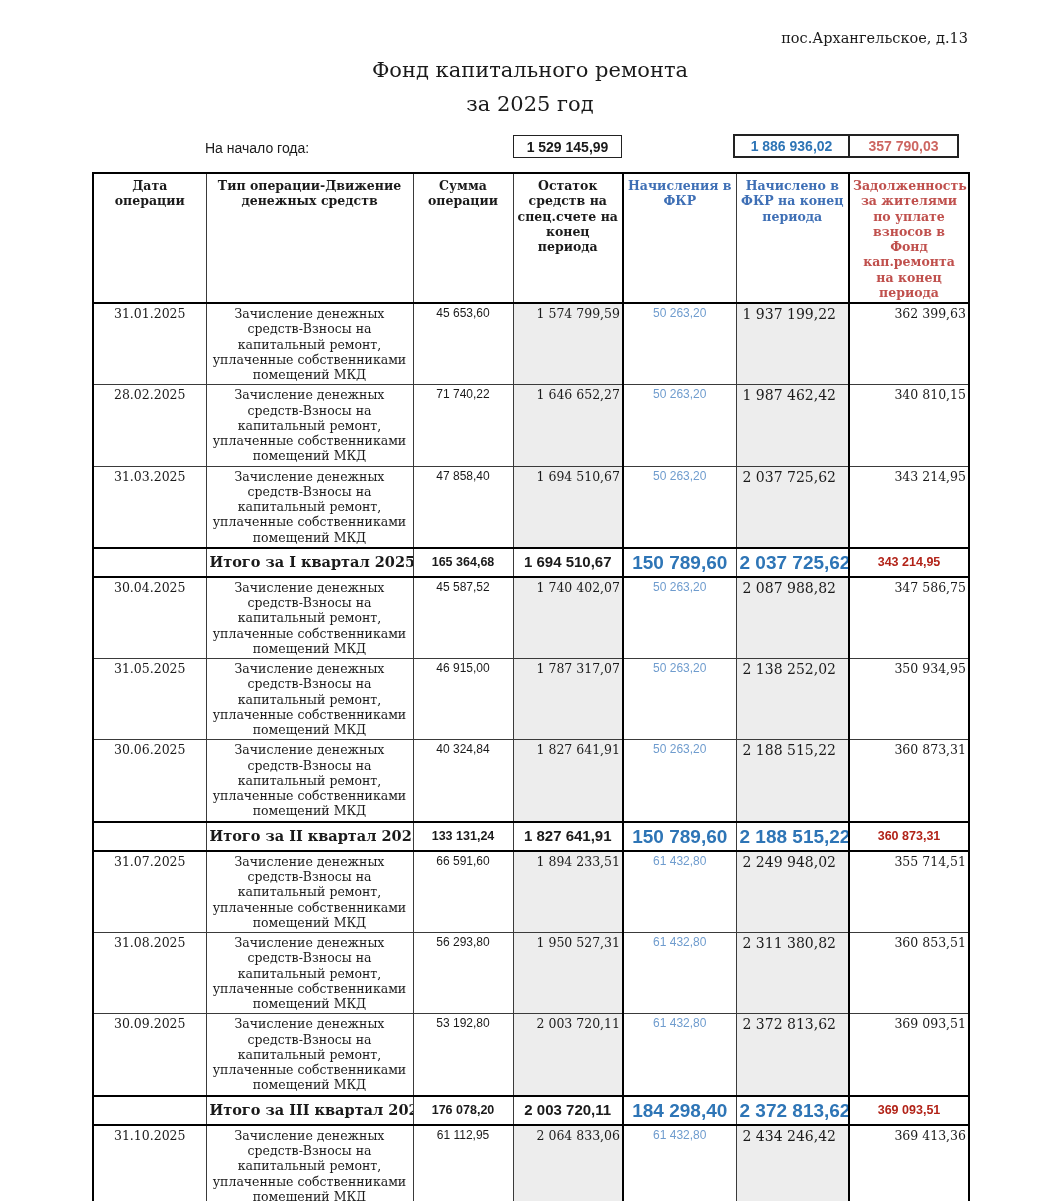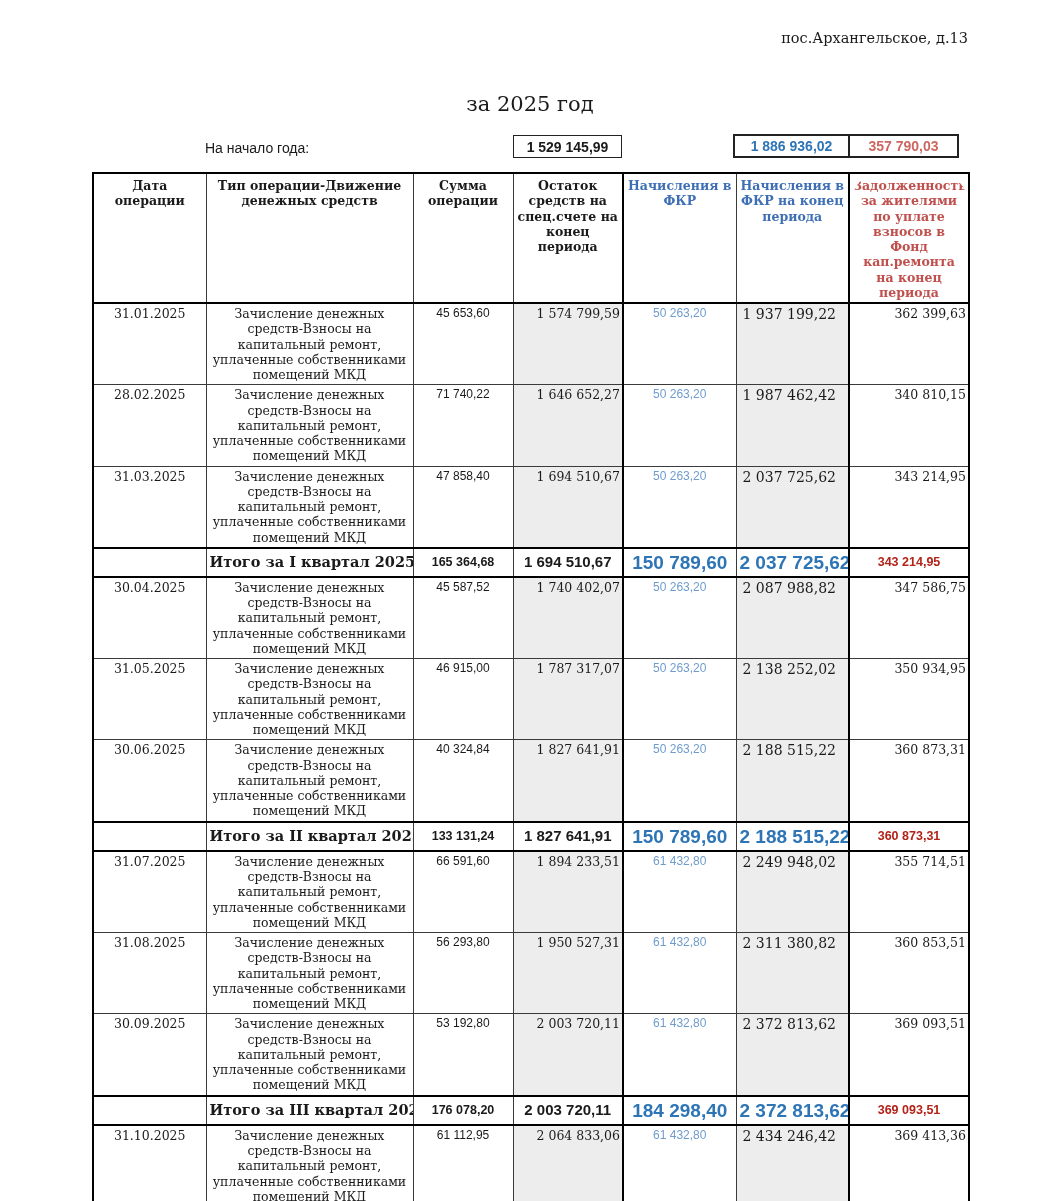--- a/index.html
+++ b/index.html
@@ -54,21 +54,21 @@
   }
   
   .fund tr > *:nth-child(5){border-left:2px solid #000;}
   .fund tr > *:nth-child(7){border-left:2px solid #000;}
   .fund thead tr{height:83px;}
   .fund thead th{
     border-bottom:2px solid #000;font-weight:bold;text-align:center;
     font-size:12.5px;padding-top:4px;
   }
   th.h-blue{color:var(--hdr-blue);}
-  th.h-red{color:var(--hdr-red);border-radius:30px;}
+  th.h-red{color:var(--hdr-red);}
   tr.month{height:65px;}
   td.c-date{text-align:center;font-size:12.5px;}
   td.c-type{text-align:center;font-size:12.5px;}
   td.c-sum{text-align:center;font-family:"Liberation Sans",sans-serif;font-size:12px;}
   td.c-balance{text-align:right;background:var(--gray);font-size:12.5px;padding-right:2px;white-space:nowrap;}
   td.c-accrual{text-align:center;color:var(--val-blue);font-family:"Liberation Sans",sans-serif;font-size:12px;border-radius:28px;}
   td.c-accrued{text-align:right;background:var(--gray);font-size:14px;padding-right:12px;white-space:nowrap;}
   td.c-debt{text-align:right;font-size:12.5px;padding-right:2px;white-space:nowrap;}
   tr.total{height:24px;}
   tr.total td{
@@ -86,20 +86,21 @@
     font-family:"Liberation Sans",sans-serif;font-weight:bold;font-size:12.5px;
     text-align:center;color:var(--tot-red);
   }
 </style>
 </head>
 <body>
 
 <div class="page">
 
   <div class="location">пос.Архангельское, д.13</div>
+  <div class="title-line1">Фонд капитального ремонта</div>
   <div class="title-line2">за 2025 год</div>
 
   <div class="start-label">На начало года:</div>
   <div class="start-box">1 529 145,99</div>
 
   <div class="top-boxes">
     <div class="top-box-blue">1 886 936,02</div>
     <div class="top-box-red">357 790,03</div>
   </div>
 
@@ -113,21 +114,21 @@
         <col style="width:113px">
       <col style="width:120px">
     </colgroup>
     <thead>
       <tr>
         <th>Дата операции</th>
         <th>Тип операции-Движение денежных средств</th>
         <th>Сумма операции</th>
         <th>Остаток средств на спец.счете на конец периода</th>
         <th class="h-blue">Начисления в ФКР</th>
-        <th class="h-blue">Начисления в ФКР на конец периода</th>
+        <th class="h-blue">Начислено в ФКР на конец периода</th>
         <th class="h-red">Задолженность за жителями по уплате взносов в Фонд кап.ремонта на конец периода</th>
       </tr>
     </thead>
     <tbody id="table-body">
         <tr class="month">
           <td class="c-date">31.01.2025</td>
           <td class="c-type">Зачисление денежных средств-Взносы на капитальный ремонт, уплаченные собственниками помещений МКД</td>
           <td class="c-sum">45 653,60</td>
           <td class="c-balance">1 574 799,59</td>
           <td class="c-accrual">50 263,20</td>

